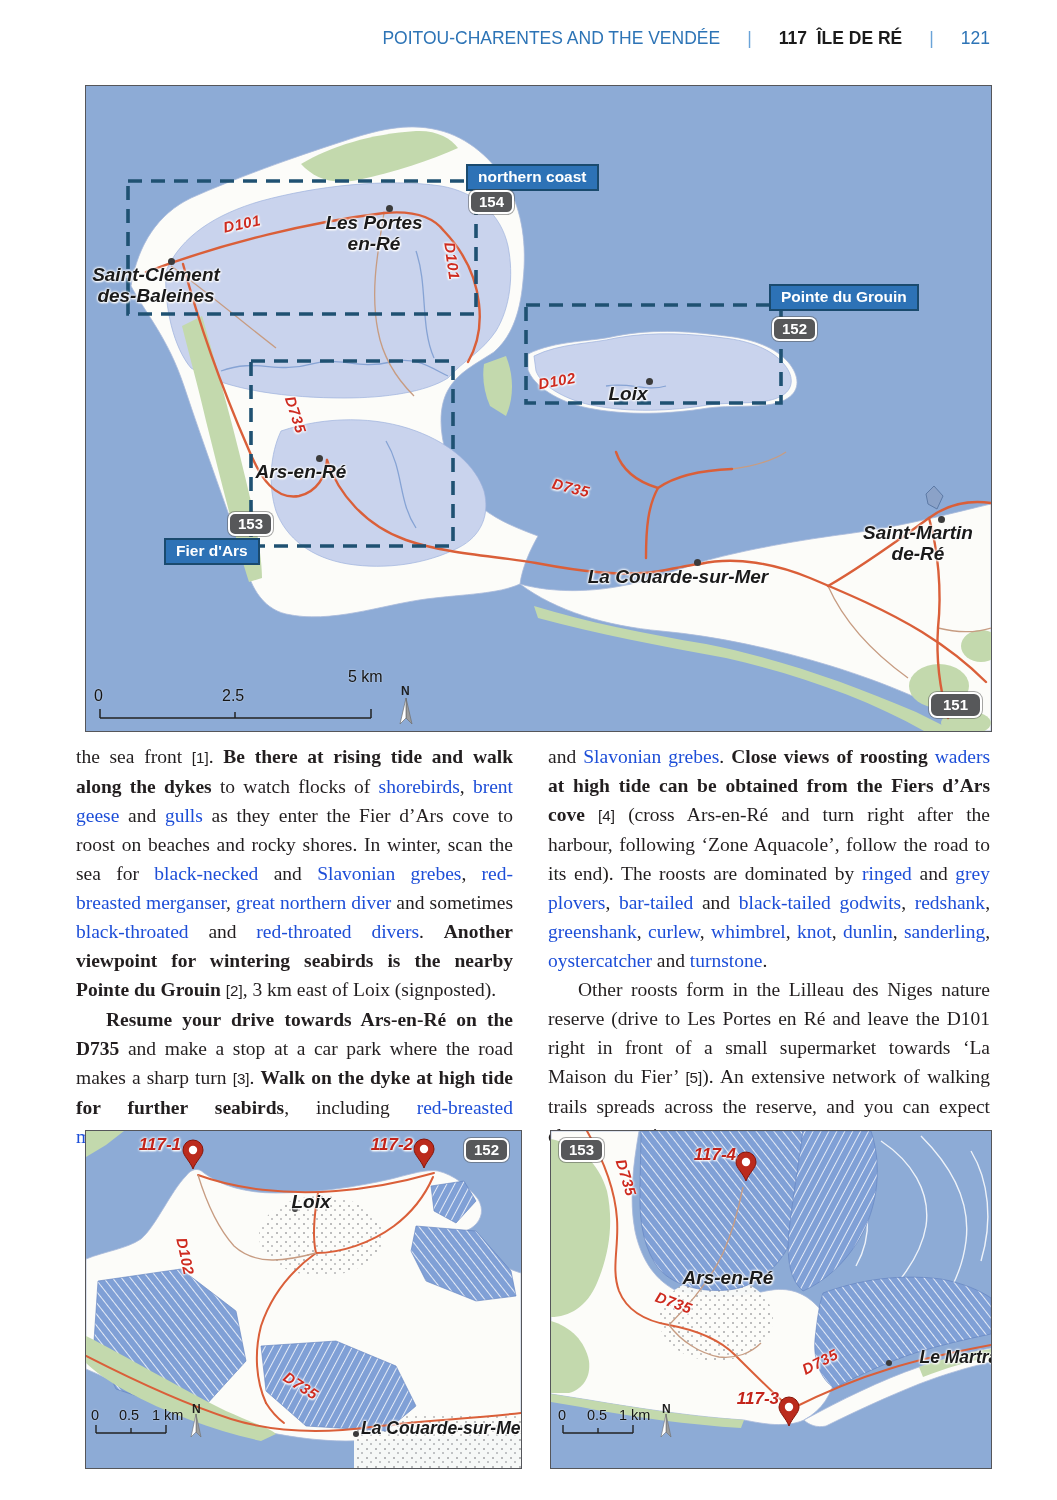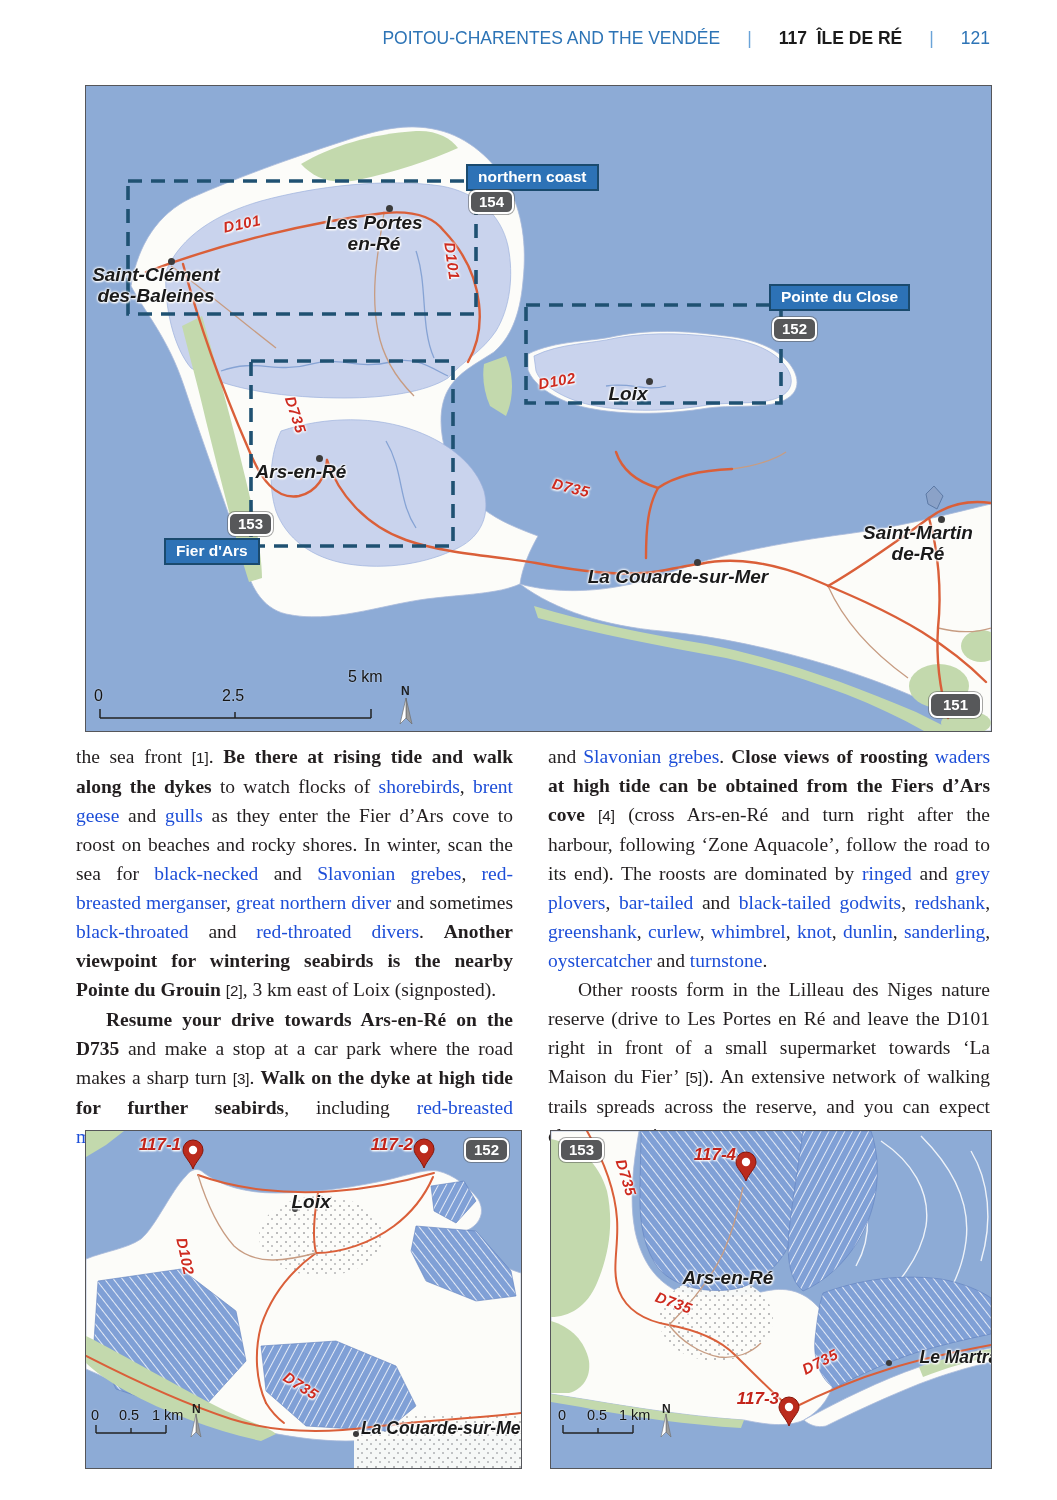--- a/index.html
+++ b/index.html
@@ -126,21 +126,21 @@
     </g>
 
     <g transform="translate(312,612)">
       <path d="M8,0 L14,26 L8,20 Z" fill="#9c9c9c" stroke="#6f6f6f" stroke-width="0.7"></path>
       <path d="M8,0 L2,26 L8,20 Z" fill="#ffffff" stroke="#6f6f6f" stroke-width="0.7"></path>
     </g>
   </svg>
 
   <div class="callout" style="left:380px;top:78px;">northern coast</div>
   <div class="badge" style="left:383px;top:104px;">154</div>
-  <div class="callout" style="left:683px;top:198px;">Pointe du Close</div>
+  <div class="callout" style="left:683px;top:198px;">Pointe du Grouin</div>
   <div class="badge" style="left:686px;top:231px;">152</div>
   <div class="badge" style="left:142px;top:426px;">153</div>
   <div class="callout" style="left:78px;top:452px;">Fier d'Ars</div>
   <div class="badge big" style="left:843px;top:606px;">151</div>
 
   <div class="dot" style="left:300px;top:119px;"></div>
   <div class="plab" style="left:238px;top:126px;width:100px;">
     <span>Les Portes</span>
     <span>en-Ré</span>
   </div>

